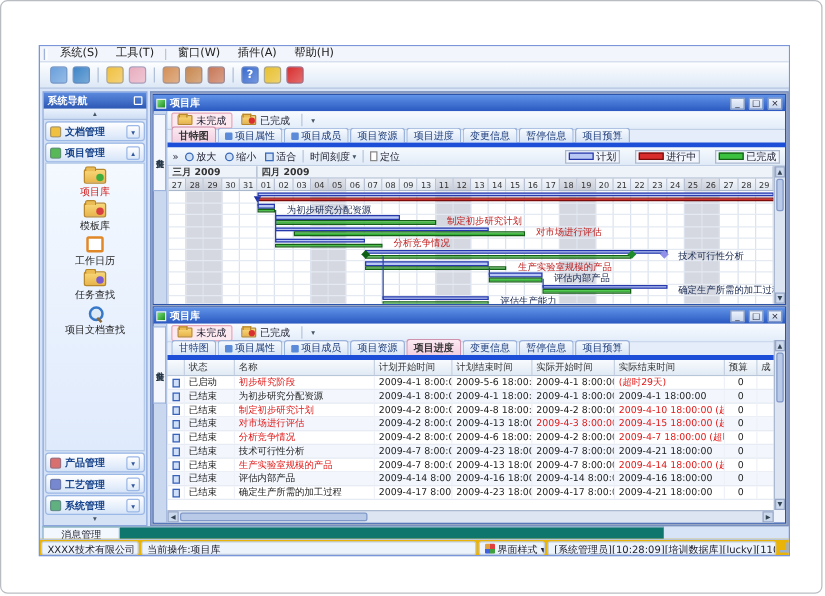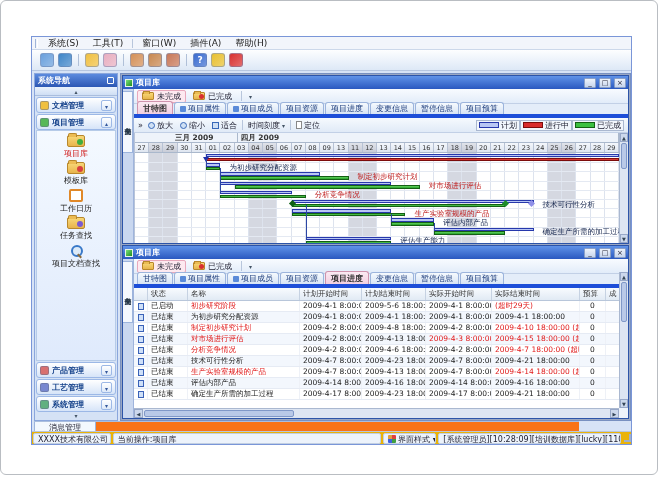--- a/index.html
+++ b/index.html
@@ -35,21 +35,21 @@
   .ic.folder::before { content:""; position:absolute; top:-3px; left:0; width:7px; height:3px; background:#ecbc54; border:1px solid #b8882c; border-bottom:none; border-radius:2px 2px 0 0; }
   .ic.folder::after { content:""; position:absolute; right:1px; bottom:1px; width:6px; height:6px; border-radius:50%; }
   .ic.b-green::after { background:#3fae3f; } .ic.b-red::after { background:#d84040; }
   .ic.b-star::after { background:#f0d040; border-radius:1px; } .ic.b-find::after { background:#4a86d8; }
   .ic.b-users::after { background:#7a5ad0; }
   .ic.calendar { background:#fff; border:2px solid #e08828; border-radius:2px; width:14px; height:13px; }
   .ic.search { width:13px; height:13px; }
   .ic.search::before { content:""; position:absolute; left:1px; top:1px; width:8px; height:8px; border:2px solid #3878c8; border-radius:50%; background:#dceaf8; }
   .ic.search::after { content:""; position:absolute; right:1px; bottom:0; width:5px; height:2px; background:#8a6a3a; transform:rotate(45deg); }
   .sb-more { height:8px; text-align:center; font-size:6px; color:#456; }
-  .tabstrip { position:absolute; left:2px; top:384px; width:545px; height:12px; background:#f97316; border-top:1px solid #aabede; display:flex;align-items:center; }
+  .tabstrip { position:absolute; left:2px; top:384px; width:497px; height:12px; background:#0f766e; border-top:1px solid #aabede; display:flex;align-items:center; }
   .msg-tab { width:62px; height:12px; background:#f3f8fe; border:1px solid #9cb4dc; border-top:none; font-size:8px; color:#223; text-align:center; line-height:11px; }
 
   
   .mdi { position:absolute; left:88px; top:36px; width:511px; height:348px; background:#9aa7c2; border:1px solid #7890c0; }
   .child { position:absolute; left:1px; width:507px; border:1px solid #2c54a8; background:#eef3fb; display:flex; flex-direction:column; }
   .child.top { top:1px; height:169px; } .child.bottom { top:171px; height:174px; }
   .titlebar { height:13px; background:linear-gradient(180deg,#6093e8,#2a58c0); display:flex; align-items:center; padding:0 2px; gap:3px; }
   .title-ic { width:8px; height:8px; background:linear-gradient(135deg,#7ae07a,#1e8c1e); border:1px solid #e8f4e8; }
   .title-txt { flex:1; color:#fff; font-size:8px; font-weight:bold; }
   .wbtn { width:12px; height:10px; background:linear-gradient(180deg,#eef3fb,#c6d4ec); border:1px solid #8aa0c8; font-size:7px; line-height:9px; text-align:center; color:#223; border-radius:1px; }
@@ -71,26 +71,26 @@
   .tab-ic { width:6px; height:6px; border-radius:1px; background:#5a8ad8; }
 
   
   .gtoolbar { height:15px; display:flex; align-items:center; gap:3px; padding:0 4px; background:linear-gradient(180deg,#f6fafe,#e0eaf7); border-bottom:1px solid #c2d0e6; font-size:8px; color:#223; }
   .gbtn { display:flex; align-items:center; gap:2px; padding:0 2px; }
   .mag { width:7px; height:7px; border:1px solid #3868b8; border-radius:50%; background:#cfe0f4; }
   .fitic { width:7px; height:7px; border:1px solid #3868b8; background:#cfe0f4; }
   .locic { width:6px; height:8px; border:1px solid #888; background:#fff; }
   .gdrop { font-size:6px; color:#456; }
   .gsep { width:1px; height:10px; background:#b8c6dc; }
-  .legend { margin-left:auto; display:flex; align-items:flex-start; gap:0; }
+  .legend { margin-left:auto; display:flex; align-items:flex-start; gap:12px; }
   .leg-item { display:flex; align-items:center; gap:2px; border:1px solid #aab8d0; background:#f2f6fc; padding:0 2px; height:11px; }
   .leg-swatch { width:20px; height:6px; border:1px solid #444; }
   .chart-wrap { flex:1; position:relative; min-height:0; background:#fff; }
   .chart-left { position:absolute; left:0; top:0; right:9px; bottom:0; display:flex; flex-direction:column; border-left:1px solid #b8c4d8; }
-  .month-row { height:10px; display:flex; background:#eef3fa; border-bottom:1px solid #aab8cc; font-size:7.5px; font-weight:bold; color:#333;padding-left:37px; }
+  .month-row { height:10px; display:flex; background:#eef3fa; border-bottom:1px solid #aab8cc; font-size:7.5px; font-weight:bold; color:#333; }
   .month-cell { border-right:1px solid #aab8cc; padding-left:3px; line-height:10px; white-space:nowrap; overflow:hidden; }
   .day-row { height:10px; display:flex; background:#e8edf6; border-bottom:1px solid #aab8cc; }
   .day-cell { flex:1; font-size:6.5px; color:#333; text-align:center; line-height:10px; border-right:1px solid #b8c2d4; background:linear-gradient(180deg,#f4f7fc,#dfe6f0); }
   .day-cell.we { background:linear-gradient(180deg,#e0e3ea,#c9cdd8); }
   .gbody { flex:1; position:relative; overflow:hidden; background:#fff; }
   .gcols { position:absolute; inset:0; display:flex; }
   .gcol { flex:1; border-right:1px solid #dde3ee; }
   .gcol.we { background:#d5d8e1; }
   .grow-line { position:absolute; left:0; right:0; height:1px; background:#e4e9f2; }
   .bar { position:absolute; height:3.4px; }

